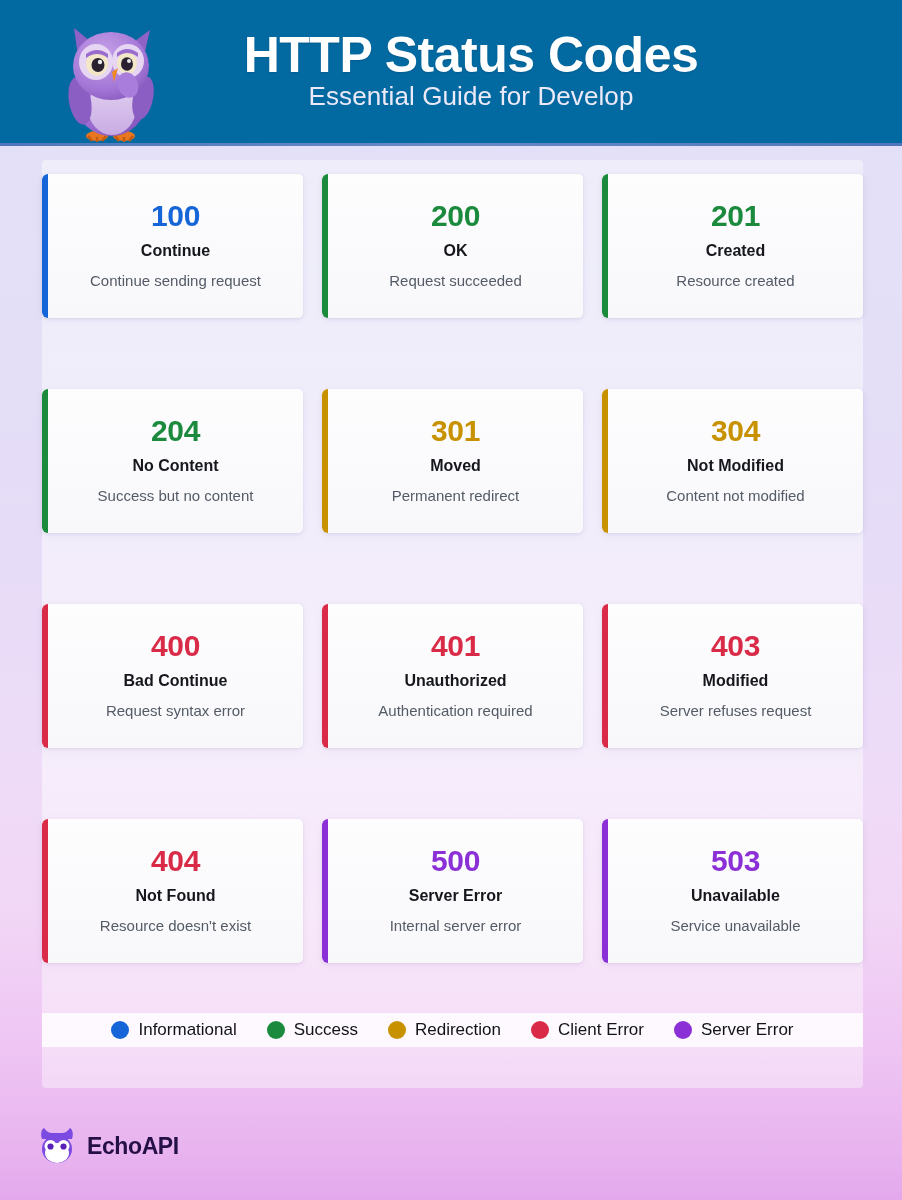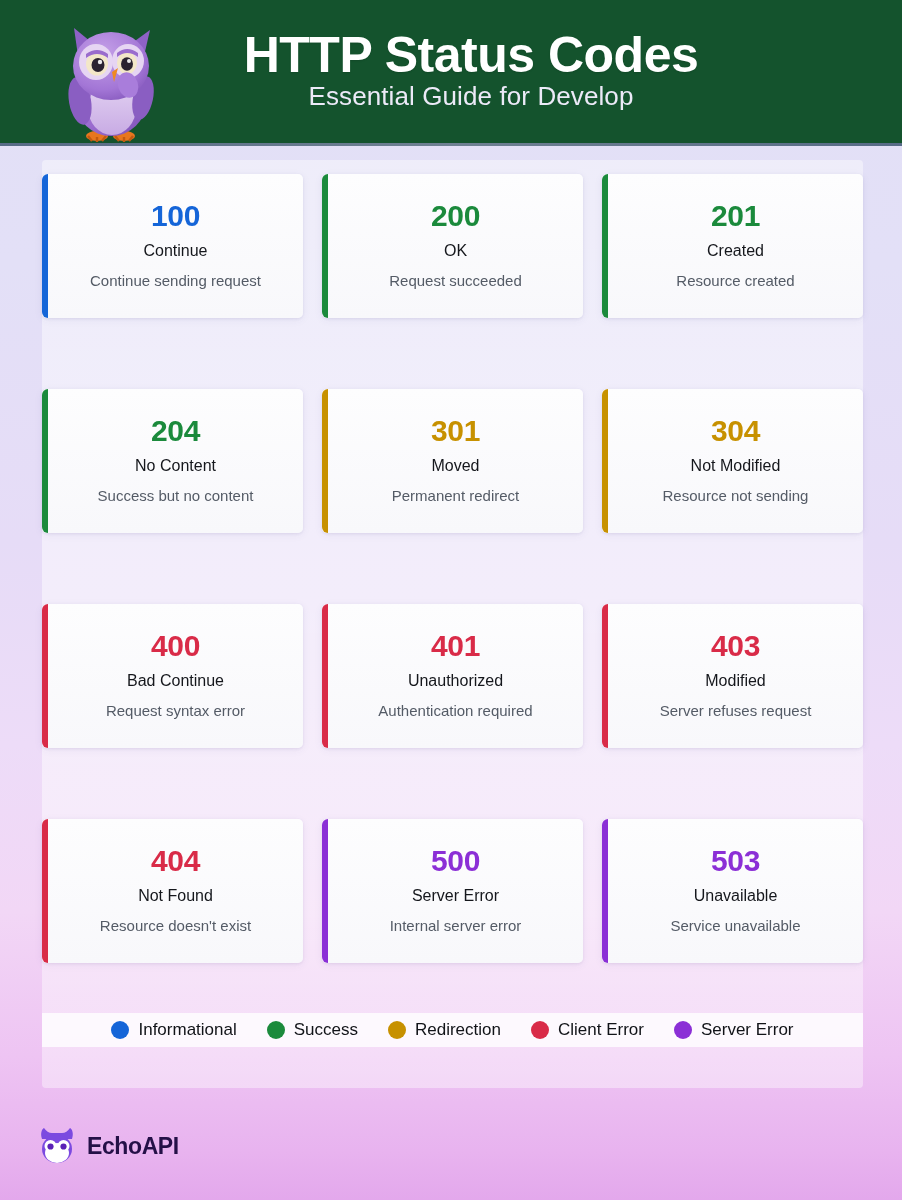--- a/index.html
+++ b/index.html
@@ -140,21 +140,21 @@
   .card-code {
     font-size:30px;
     font-weight:bold;
     line-height:1;
     color:var(--accent,#1565d8);
     letter-spacing:-0.3px;
   }
   .card-title {
     margin-top:11px;
     font-size:16px;
-    font-weight:normal;
+    font-weight:bold;
     color:#15171c;
     line-height:1.1;
     text-align:right;
   }
   .card-desc {
     margin-top:13px;
     font-size:15px;
     font-weight:400;
     color:#545b66;
     line-height:1.15;
@@ -233,21 +233,21 @@
     display:inline-flex;
     align-items:center;
     justify-content:center;
     flex:0 0 auto;
   }
   .ai-badge svg { width:15px; height:15px; display:block; }
 </style>
 </head>
 <body>
 
-<div class="header" style="background: #14532d;">
+<div class="header" style="background: #0369a1;">
   <div class="owl-mascot">
     <svg viewBox="0 0 120 128" xmlns="http://www.w3.org/2000/svg">
       <defs>
         <linearGradient id="body" x1="0" y1="0" x2="1" y2="1">
           <stop offset="0%" stop-color="#b88fe0"></stop>
           <stop offset="45%" stop-color="#9f70d2"></stop>
           <stop offset="100%" stop-color="#7d51b8"></stop>
         </linearGradient>
         <linearGradient id="belly" x1="0" y1="0" x2="0" y2="1">
           <stop offset="0%" stop-color="#e3d3f2"></stop>
@@ -330,21 +330,21 @@
       <div class="card-desc">Success but no content</div>
     </div>
     <div class="card" style="--accent: #c79100;">
       <div class="card-code">301</div>
       <div class="card-title">Moved</div>
       <div class="card-desc">Permanent redirect</div>
     </div>
     <div class="card" style="--accent: #c79100;">
       <div class="card-code">304</div>
       <div class="card-title">Not Modified</div>
-      <div class="card-desc">Resource not sending</div>
+      <div class="card-desc">Content not modified</div>
     </div>
   </div>
 
   <div class="row">
     <div class="card" style="--accent: #d92b48;">
       <div class="card-code">400</div>
       <div class="card-title">Bad Continue</div>
       <div class="card-desc">Request syntax error</div>
     </div>
     <div class="card" style="--accent: #d92b48;">

